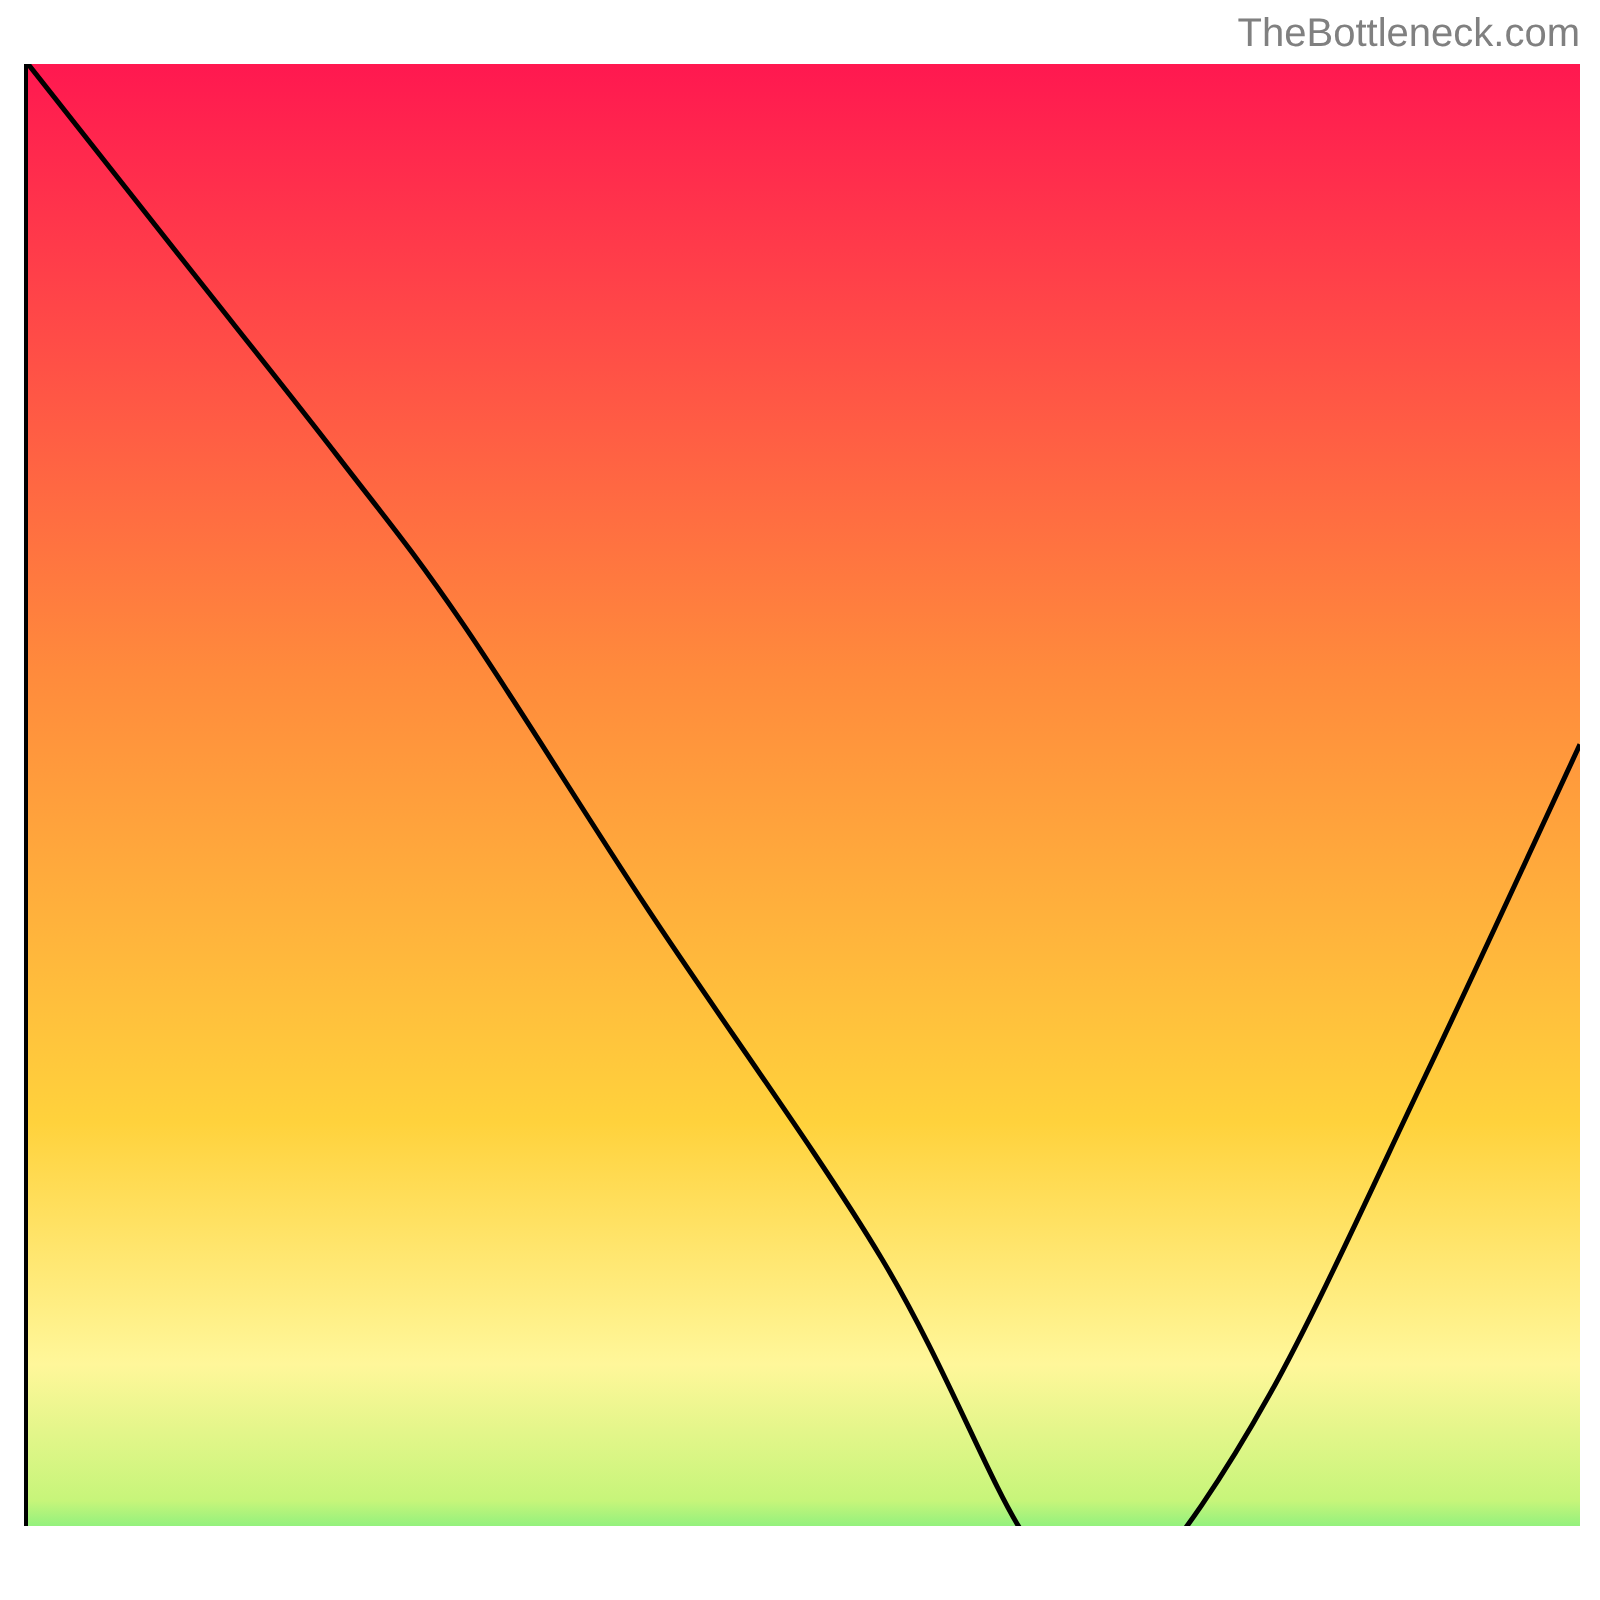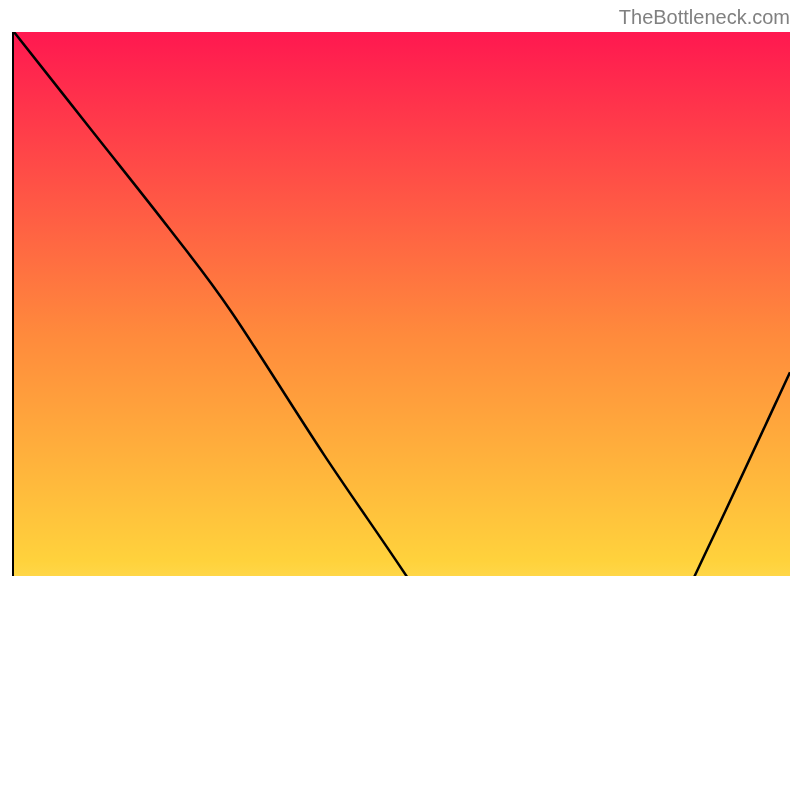--- a/index.html
+++ b/index.html
@@ -1,16 +1,16 @@
 <!DOCTYPE html>
 <html><head>
 <meta charset="utf-8">
 <style>
 body { margin: 0; padding: 0; }
-.chart-container { width: 800px; height: 576px; position: relative; }
+.chart-container { width: 800px; height: 763px; position: relative; }
 .watermark { position: absolute; top: 6px; right: 10px; font-family: Arial, sans-serif; font-size: 20px; color: #808080; font-weight: 500; }
 .plot-area { position: absolute; left: 12px; top: 32px; width: 776px; height: 756px; border-left: 2px solid black; border-bottom: 2px solid black; overflow: hidden; }
 .gradient-bg { position: absolute; left: 0; top: 0; width: 100%; height: 100%; }
 svg.curve-layer { position: absolute; left: 0; top: 0; width: 100%; height: 100%; }
 .marker { position: absolute; background: #e77b7e; border-radius: 6px; }
 </style>
 </head>
 <body>
 
 <div class="chart-container">

